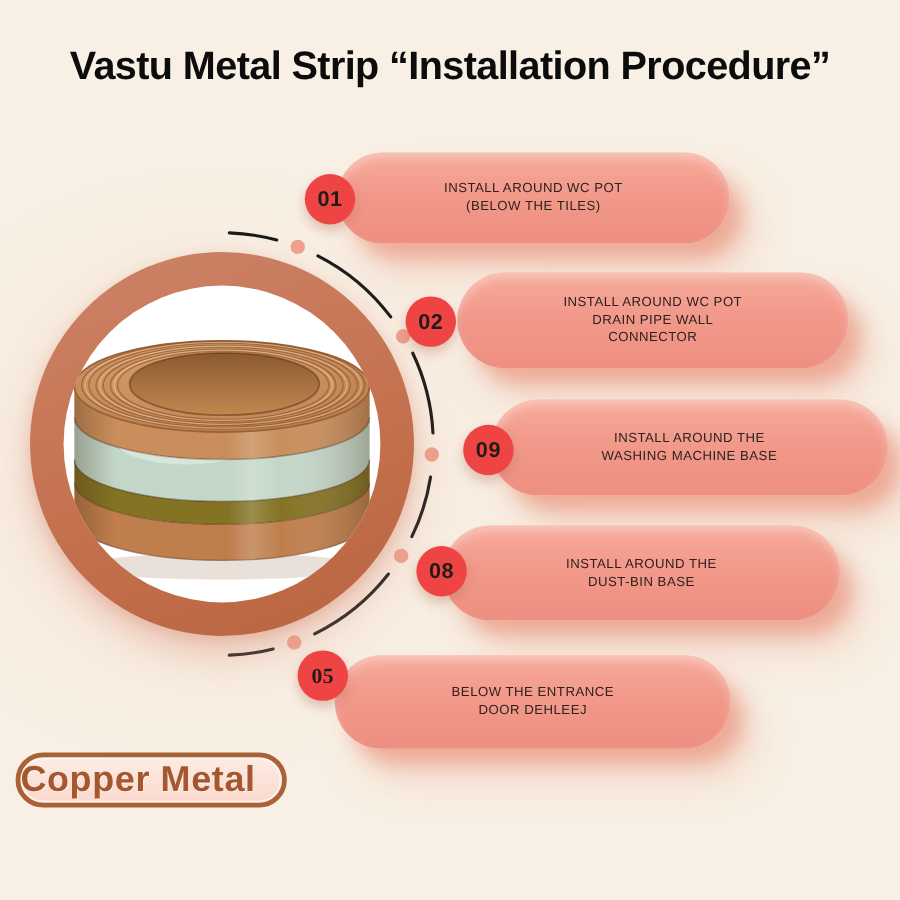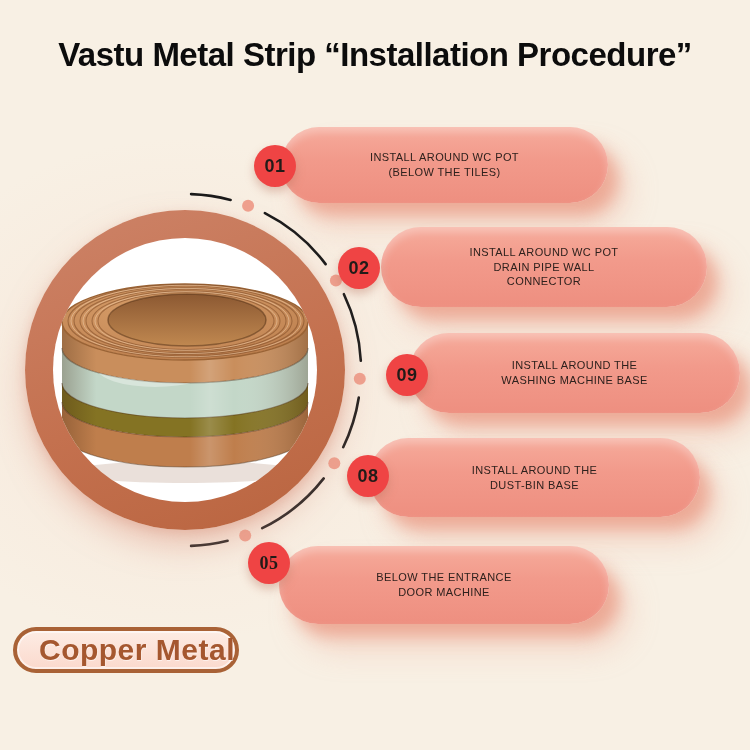--- a/index.html
+++ b/index.html
@@ -62,21 +62,21 @@
   }
   .product-svg{position:absolute;inset:28px;border-radius:50%;overflow:hidden;}
   
   .arc-svg{position:absolute;left:0;top:0;width:750px;height:750px;z-index:1;pointer-events:none;}
   
   .badge{
     position:absolute;left:13px;top:627px;width:226px;height:46px;
     box-sizing:border-box;border:4px solid #a96236;border-radius:26px;
     background:linear-gradient(180deg,#fdece4,#fbd9cd);
     box-shadow:inset 0 0 0 2px rgba(255,255,255,0.55);
-    display:flex;align-items:center;justify-content:flex-end;
+    display:flex;align-items:center;justify-content:flex-start;
     z-index:2;
   }
   .badge-text{
     font-size:30px;font-weight:bold;color:#a5572f;letter-spacing:0.5px;
     text-shadow:0.5px 1px 0 rgba(255,255,255,0.55);
   }
 </style>
 </head>
 <body>
 
@@ -180,21 +180,21 @@
   <div class="pill pill3">
     <div class="step-text">INSTALL AROUND THE
 WASHING MACHINE BASE</div>
   </div>
   <div class="pill pill4">
     <div class="step-text">INSTALL AROUND THE
 DUST-BIN BASE</div>
   </div>
   <div class="pill pill5">
     <div class="step-text">BELOW THE ENTRANCE
-DOOR MACHINE</div>
+DOOR DEHLEEJ</div>
   </div>
 
   <div class="num num1">01</div>
   <div class="num num2">02</div>
   <div class="num num3">09</div>
   <div class="num num4">08</div>
   <div class="num num5">05</div>
 
   <div class="badge">
     <span class="badge-text">Copper Metal</span>

